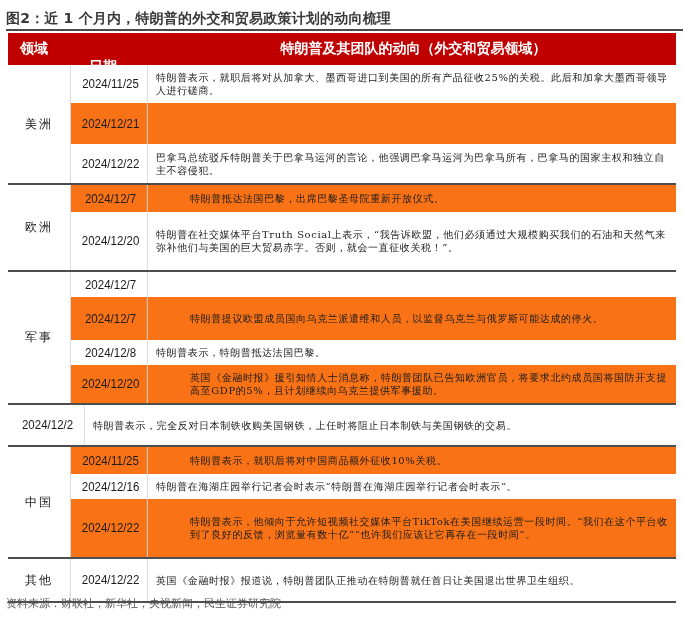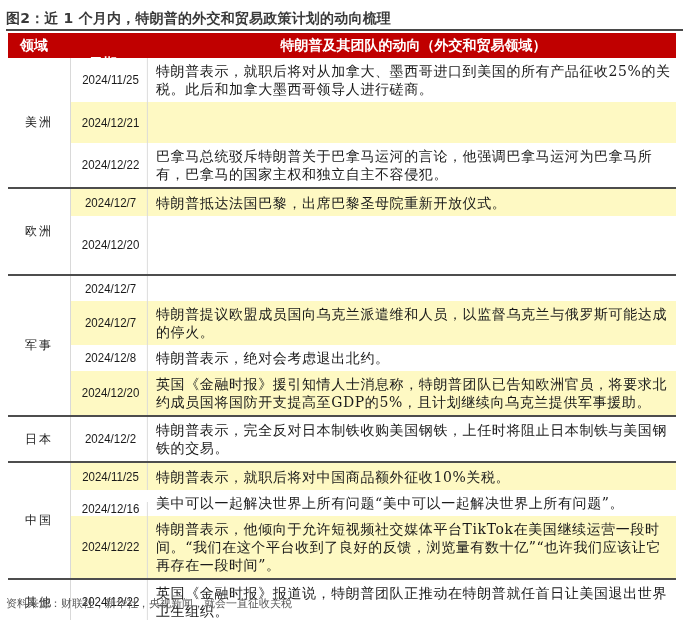--- a/index.html
+++ b/index.html
@@ -9,43 +9,43 @@
   .fig-title {
     position: absolute; left: 6px; top: 9px; width: 677px; height: 22px;
     font-family: "DejaVu Sans", "Liberation Sans", sans-serif;
     font-size: 14px; font-weight: bold; color: #3a3a3a; letter-spacing: 0.2px;
     border-bottom: 2px solid #4a4a4a; line-height: 19px;
   }
 
   .table { position: absolute; left: 8px; top: 33px; width: 668px; }
 
   .thead {
-    display: flex; height: 25px; background: #c00000; color: #ffffff;
+    display: flex; height: 32px; background: #c00000; color: #ffffff;
     font-family: "DejaVu Sans", "Liberation Sans", sans-serif; font-weight: bold; font-size: 14px;
     align-items: center;
   }
   .thead .h-region { width: 63px; padding-left: 12px; }
   .thead .h-date { width: 80px; padding-left: 18px; margin-top: 36px; }
   .thead .h-content { flex: 1; text-align: center; }
 
   .section { display: flex; border-bottom: 2px solid #4d4d4d; }
   .section .region {
     width: 63px; display: flex; align-items: center; justify-content: center;
     font-size: 12px; letter-spacing: 2px; border-right: 1px solid #d9d9d9; font-family: Liberation Serif, serif;
   }
   .section .rows { flex: 1; }
   .row { display: flex; }
-  .row.gray { background: #fef9c3; }
+  .row.gray { background: #f97316; gap: 34px; }
   .row .date {
     width: 80px; display: flex; align-items: center; justify-content: center;
     font-family: "Liberation Sans", "DejaVu Sans", sans-serif; font-size: 12.5px;
     border-right: 1px solid #d9d9d9; transform: scaleX(0.92);
   }
   .row .content {
-    flex: 1; padding: 4px 4px 4px 5px; font-size: 14px; line-height: 18px;
+    flex: 1; padding: 4px 4px 4px 5px; font-size: 10px; line-height: 13px;
     display: flex; align-items: center; letter-spacing: 0.6px;
   }
 
   .source {
     position: absolute; left: 6px; top: 596px;
     font-family: "DejaVu Sans", "Liberation Sans", sans-serif; font-size: 11px; color: #555555;
   }
 </style>
 </head>
 <body>
@@ -77,74 +77,74 @@
       </div>
       <div class="section">
         <div class="region">欧洲</div>
         <div class="rows">
           <div class="row gray" style="min-height: 27px;">
             <div class="date">2024/12/7</div>
             <div class="content">特朗普抵达法国巴黎，出席巴黎圣母院重新开放仪式。</div>
           </div>
           <div class="row" style="min-height: 58px;">
             <div class="date">2024/12/20</div>
+            <div class="content">特朗普在社交媒体平台Truth Social上表示，“我告诉欧盟，他们必须通过大规模购买我们的石油和天然气来弥补他们与美国的巨大贸易赤字。否则，就会一直征收关税！”。</div>
           </div>
         </div>
       </div>
       <div class="section">
         <div class="region">军事</div>
         <div class="rows">
           <div class="row" style="min-height: 25px;">
             <div class="date">2024/12/7</div>
           </div>
           <div class="row gray" style="min-height: 43px;">
             <div class="date">2024/12/7</div>
             <div class="content">特朗普提议欧盟成员国向乌克兰派遣维和人员，以监督乌克兰与俄罗斯可能达成的停火。</div>
           </div>
           <div class="row" style="min-height: 25px;">
             <div class="date">2024/12/8</div>
-            <div class="content">特朗普表示，绝对会考虑退出北约。</div>
+            <div class="content">特朗普表示，特朗普抵达法国巴黎。</div>
           </div>
           <div class="row gray" style="min-height: 38px;">
             <div class="date">2024/12/20</div>
             <div class="content">英国《金融时报》援引知情人士消息称，特朗普团队已告知欧洲官员，将要求北约成员国将国防开支提高至GDP的5%，且计划继续向乌克兰提供军事援助。</div>
           </div>
         </div>
       </div>
       <div class="section">
-        <div class="region">日本</div>
         <div class="rows">
           <div class="row" style="min-height: 40px;">
             <div class="date">2024/12/2</div>
             <div class="content">特朗普表示，完全反对日本制铁收购美国钢铁，上任时将阻止日本制铁与美国钢铁的交易。</div>
           </div>
         </div>
       </div>
       <div class="section">
         <div class="region">中国</div>
         <div class="rows">
           <div class="row gray" style="min-height: 27px;">
             <div class="date">2024/11/25</div>
             <div class="content">特朗普表示，就职后将对中国商品额外征收10%关税。</div>
           </div>
-          <div class="row" style="min-height: 25px; align-items: flex-end;">
+          <div class="row" style="min-height: 25px;">
             <div class="date">2024/12/16</div>
-            <div class="content">美中可以一起解决世界上所有问题“美中可以一起解决世界上所有问题”。</div>
+            <div class="content">特朗普在海湖庄园举行记者会时表示“特朗普在海湖庄园举行记者会时表示”。</div>
           </div>
           <div class="row gray" style="min-height: 58px;">
             <div class="date">2024/12/22</div>
             <div class="content">特朗普表示，他倾向于允许短视频社交媒体平台TikTok在美国继续运营一段时间。“我们在这个平台收到了良好的反馈，浏览量有数十亿”“也许我们应该让它再存在一段时间”。</div>
           </div>
         </div>
       </div>
       <div class="section">
         <div class="region">其他</div>
         <div class="rows">
           <div class="row" style="min-height: 42px;">
             <div class="date">2024/12/22</div>
             <div class="content">英国《金融时报》报道说，特朗普团队正推动在特朗普就任首日让美国退出世界卫生组织。</div>
           </div>
         </div>
       </div>
     </div>
 </div>
 
-<div class="source">资料来源：财联社，新华社，央视新闻，就会一直征收关税</div>
+<div class="source">资料来源：财联社，新华社，央视新闻，民生证券研究院</div>
 
 </body></html>

